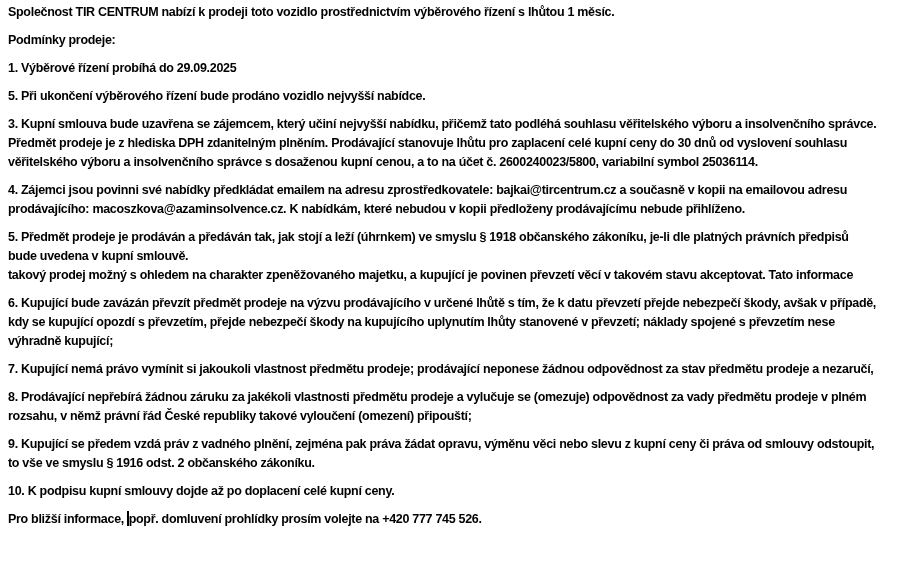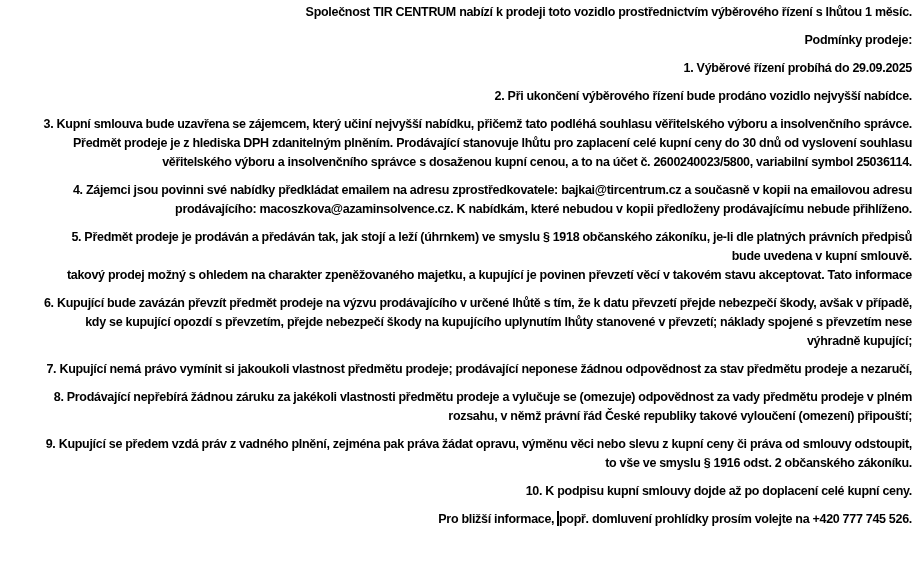--- a/index.html
+++ b/index.html
@@ -15,21 +15,20 @@
     width: 920px;
     height: 568px;
     padding: 3px 8px 0 8px;
     font-family: "Liberation Sans", sans-serif;
     font-weight: 700;
     font-size: 12.5px;
     letter-spacing: -0.3px;
     line-height: 19px;
     color: #000000;
     cursor: text;
-    text-align: right;
   }
   .para {
     margin: 0 0 9px 0;
   }
   .line {
     white-space: pre;
     height: 19px;
   }
   .caret {
     display: inline-block;
@@ -48,21 +47,21 @@
     <div class="para">
       <div class="line">Společnost TIR CENTRUM nabízí k prodeji toto vozidlo prostřednictvím výběrového řízení s lhůtou 1 měsíc.</div>
     </div>
     <div class="para">
       <div class="line">Podmínky prodeje:</div>
     </div>
     <div class="para">
       <div class="line">1. Výběrové řízení probíhá do 29.09.2025</div>
     </div>
     <div class="para">
-      <div class="line">2. Při ukončení výběrového řízení bude prodáno vozidlo nejvyšší nabídce.</div>
+      <div class="line">5. Při ukončení výběrového řízení bude prodáno vozidlo nejvyšší nabídce.</div>
     </div>
     <div class="para">
       <div class="line">3. Kupní smlouva bude uzavřena se zájemcem, který učiní nejvyšší nabídku, přičemž tato podléhá souhlasu věřitelského výboru a insolvenčního správce.</div>
       <div class="line">Předmět prodeje je z hlediska DPH zdanitelným plněním. Prodávající stanovuje lhůtu pro zaplacení celé kupní ceny do 30 dnů od vyslovení souhlasu</div>
       <div class="line">věřitelského výboru a insolvenčního správce s dosaženou kupní cenou, a to na účet č. 2600240023/5800, variabilní symbol 25036114.</div>
     </div>
     <div class="para">
       <div class="line">4. Zájemci jsou povinni své nabídky předkládat emailem na adresu zprostředkovatele: bajkai@tircentrum.cz a současně v kopii na emailovou adresu</div>
       <div class="line">prodávajícího: macoszkova@azaminsolvence.cz. K nabídkám, které nebudou v kopii předloženy prodávajícímu nebude přihlíženo.</div>
     </div>

